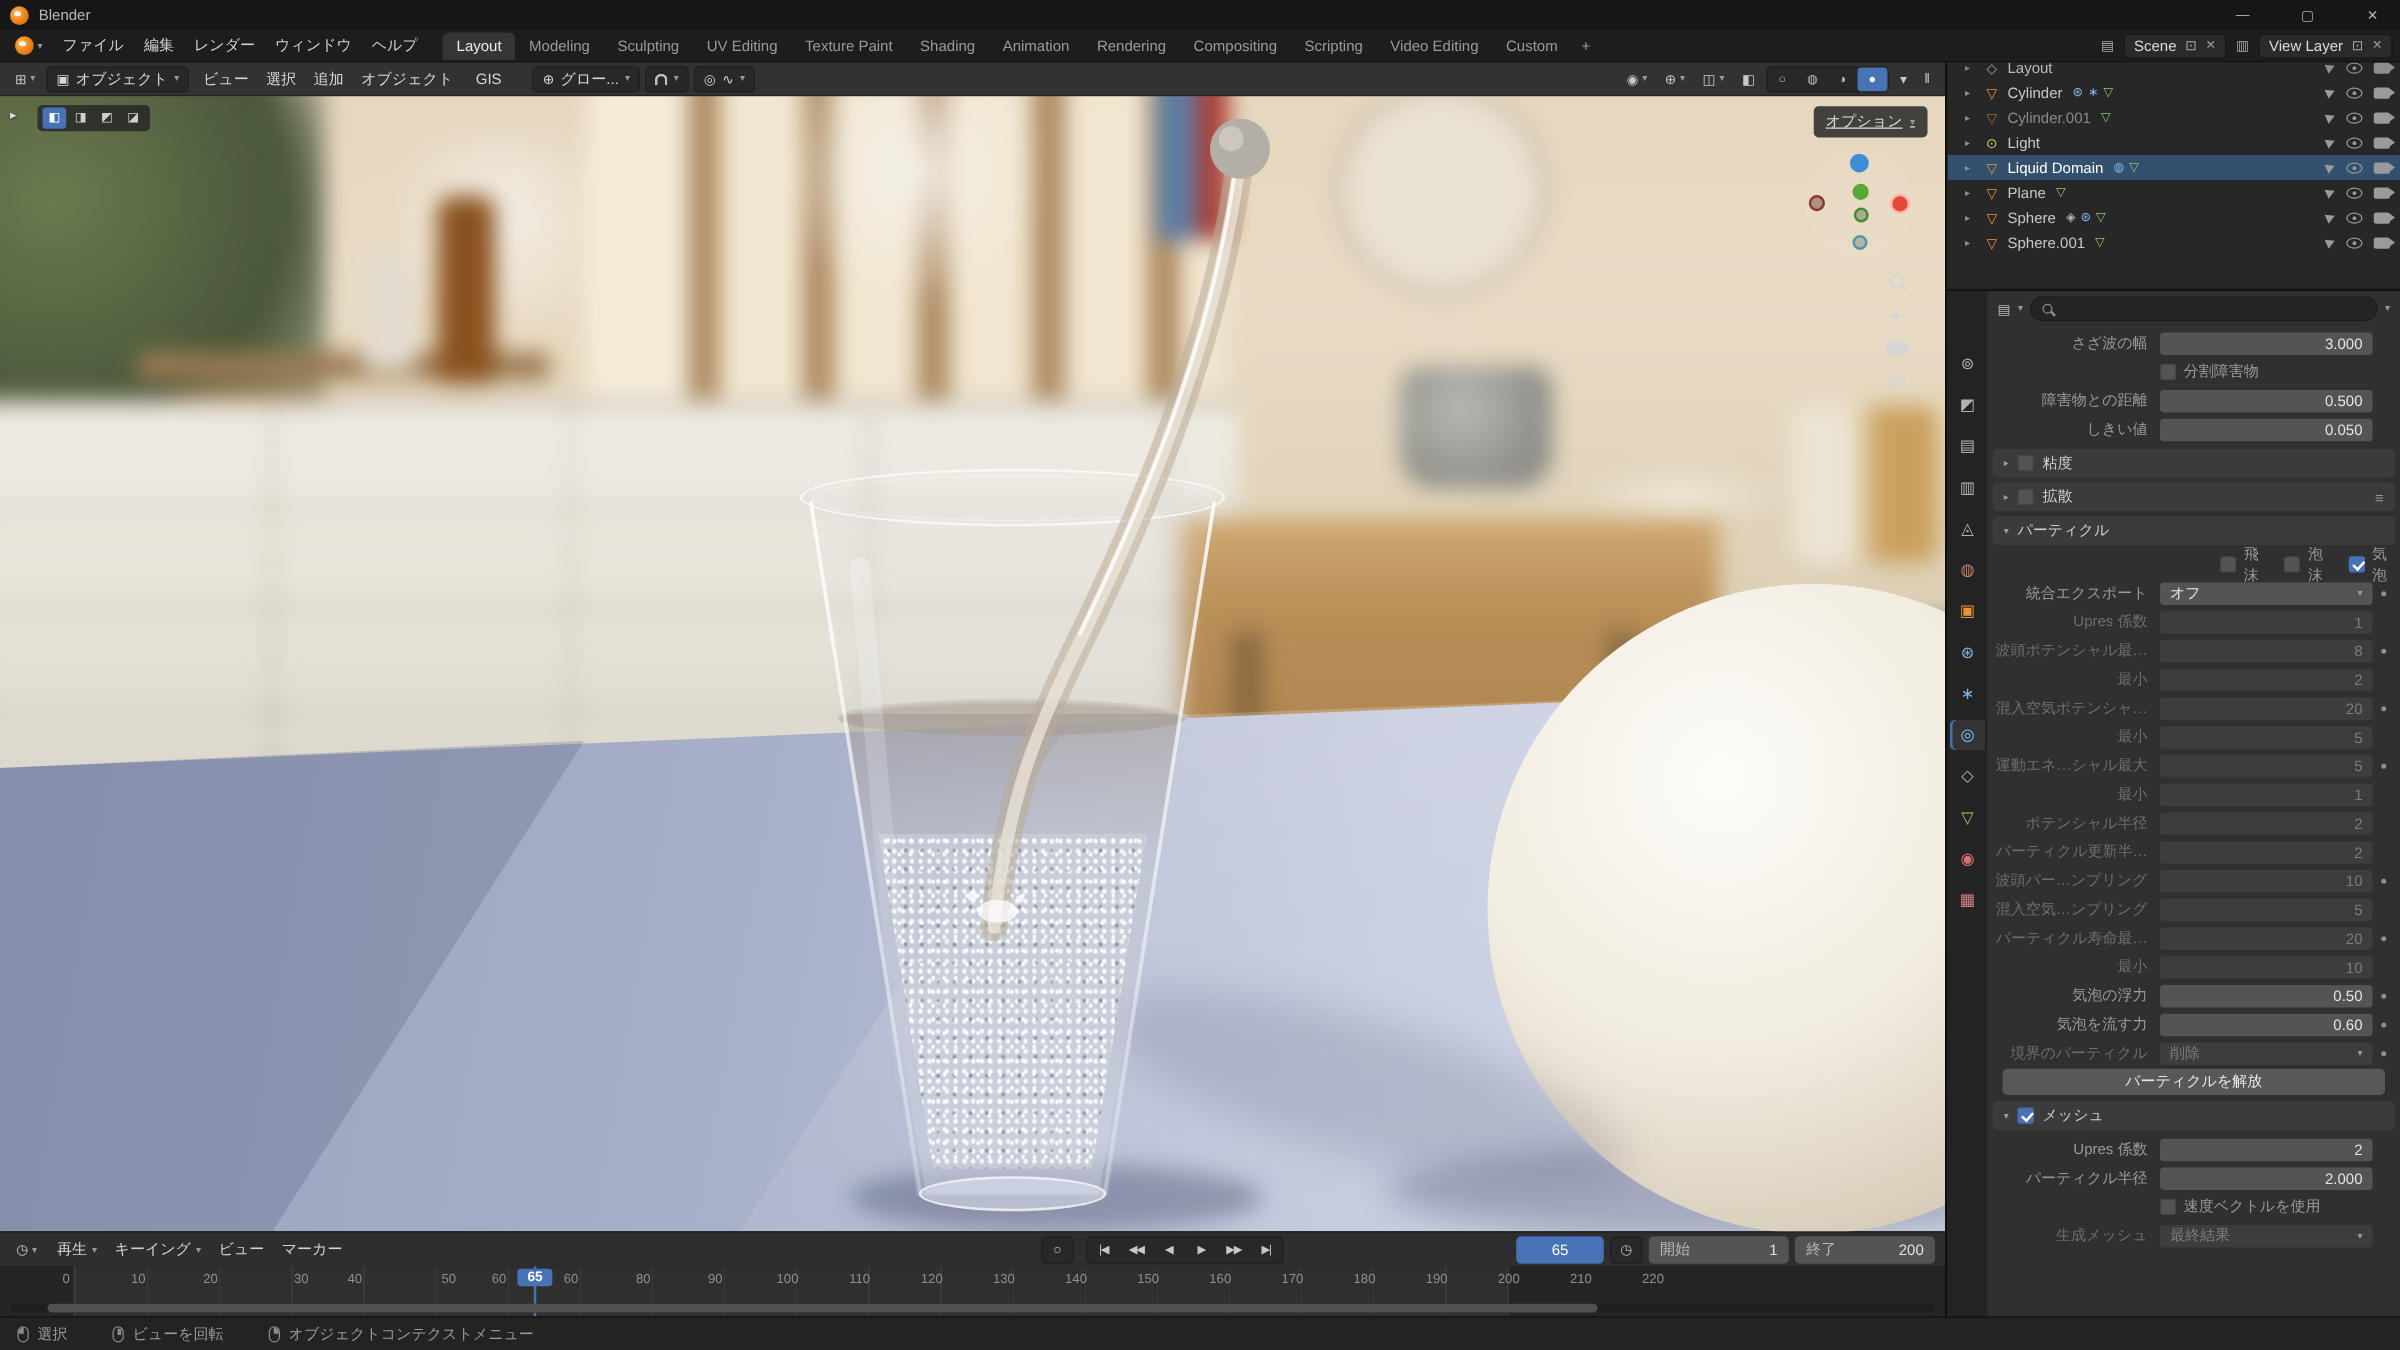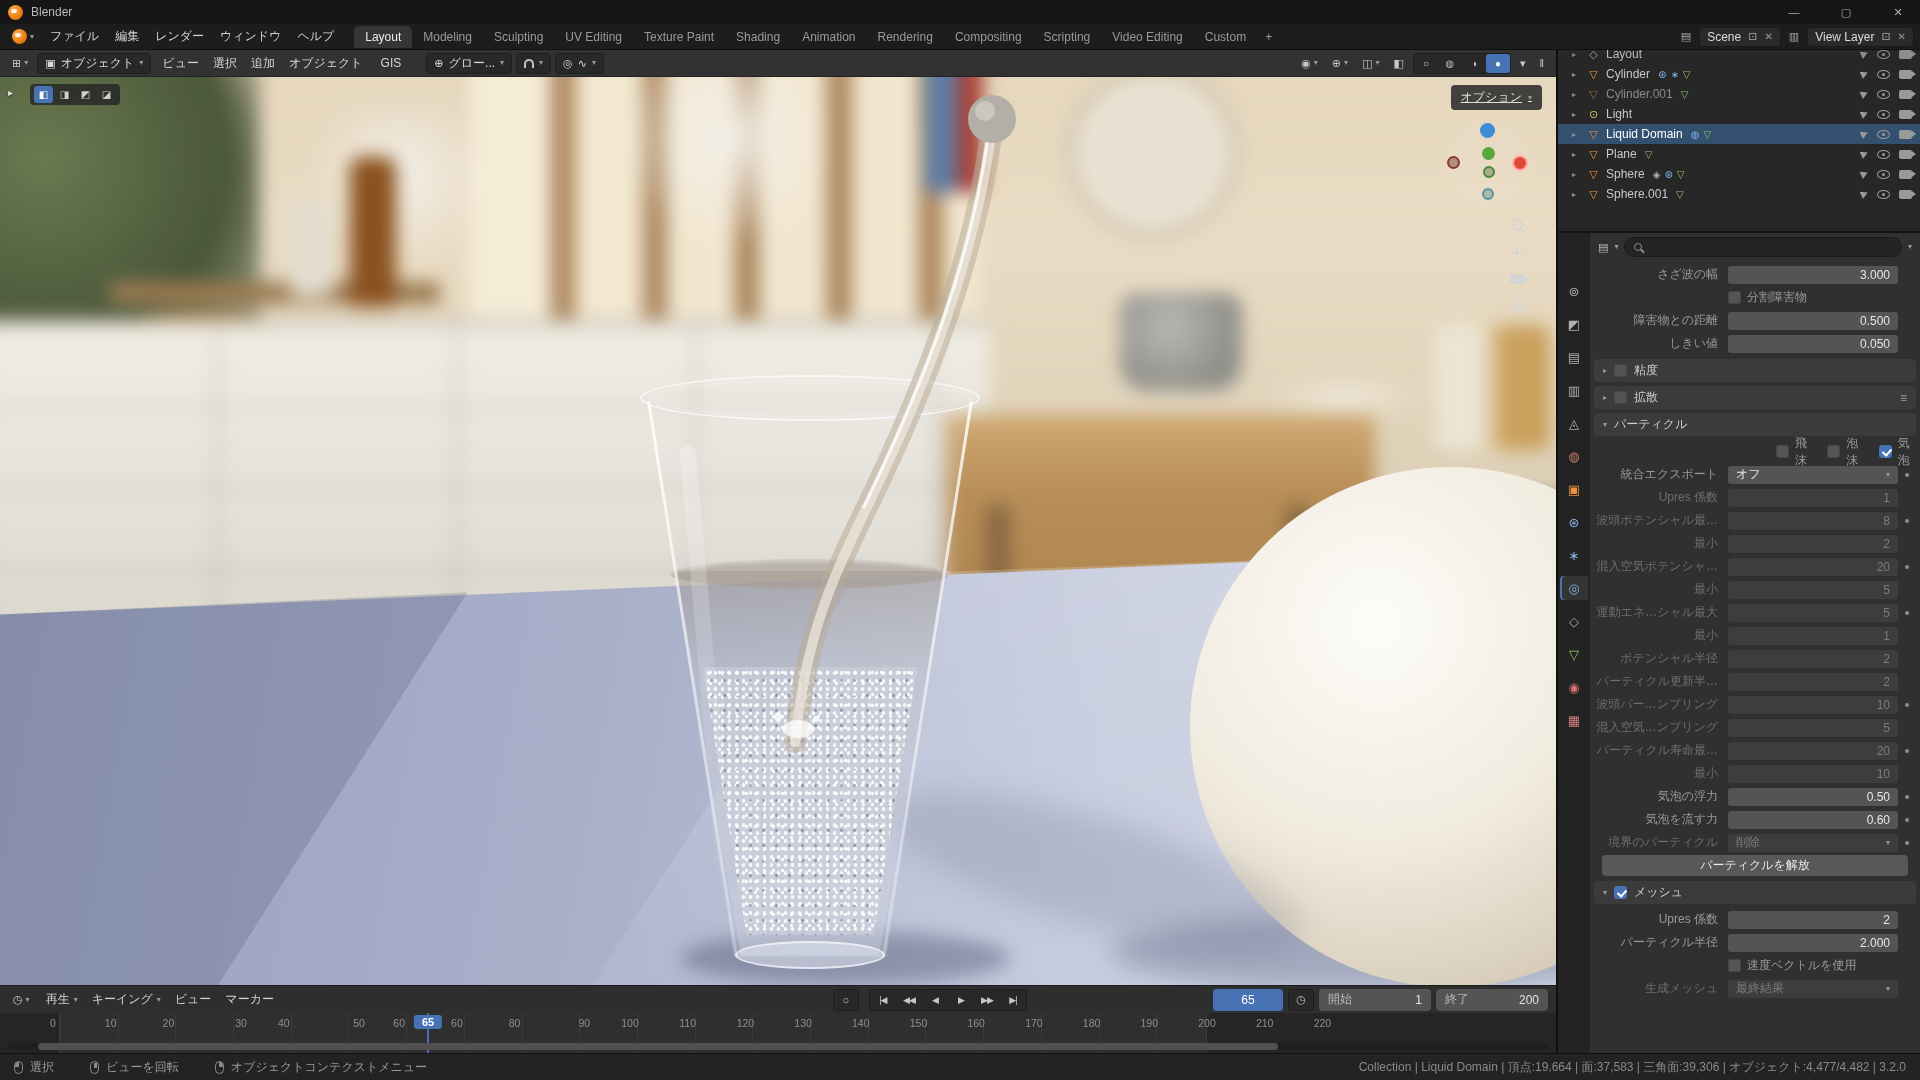--- a/index.html
+++ b/index.html
@@ -438,21 +438,21 @@
         </div>
       <span class="tl-num" style="left: 53px;">0</span>
           <span class="tl-num" style="left: 110.7px;">10</span>
           <span class="tl-num" style="left: 168.4px;">20</span>
           <span class="tl-num" style="left: 241px;">30</span>
           <span class="tl-num" style="left: 283.8px;">40</span>
           <span class="tl-num" style="left: 359px;">50</span>
           <span class="tl-num" style="left: 399.2px;">60</span>
           <span class="tl-num" style="left: 456.9px;">60</span>
           <span class="tl-num" style="left: 514.6px;">80</span>
-          <span class="tl-num" style="left: 572.3px; margin-left: 12px;">90</span>
+          <span class="tl-num" style="left: 572.3px;">90</span>
           <span class="tl-num" style="left: 630px;">100</span>
           <span class="tl-num" style="left: 687.7px;">110</span>
           <span class="tl-num" style="left: 745.4px;">120</span>
           <span class="tl-num" style="left: 803.1px;">130</span>
           <span class="tl-num" style="left: 860.8px;">140</span>
           <span class="tl-num" style="left: 918.5px;">150</span>
           <span class="tl-num" style="left: 976.2px;">160</span>
           <span class="tl-num" style="left: 1033.9px;">170</span>
           <span class="tl-num" style="left: 1091.6px;">180</span>
           <span class="tl-num" style="left: 1149.3px;">190</span>
@@ -843,15 +843,14 @@
         </span>
         <span class="sb-item">
           <span class="sb-mouse middle"></span>
           <span>ビューを回転</span>
         </span>
         <span class="sb-item">
           <span class="sb-mouse right"></span>
           <span>オブジェクトコンテクストメニュー</span>
         </span>
       </span>
-    <span class="sb-info">Collection | Liquid Domain | 頂点:19,664 | 面:37,583 | 三角面:39,306 | オブジェクト:4,477/4,482 | 3.2.0</span>
   </div>
 </div>
 
 </body></html>

